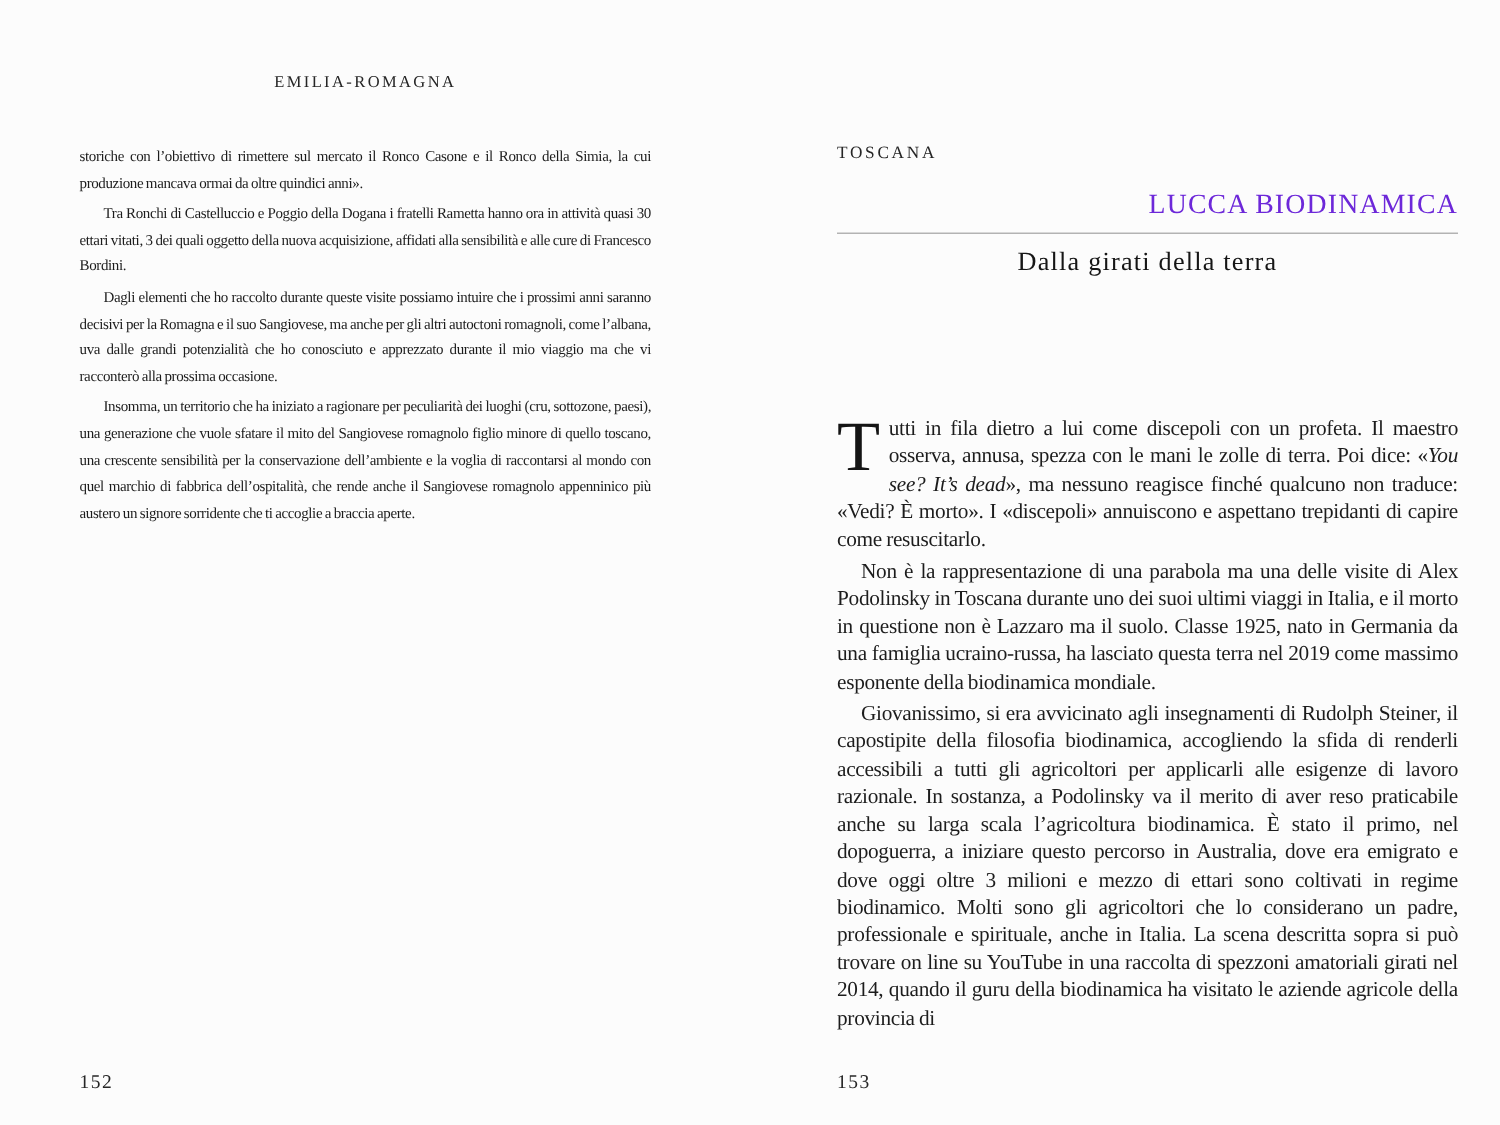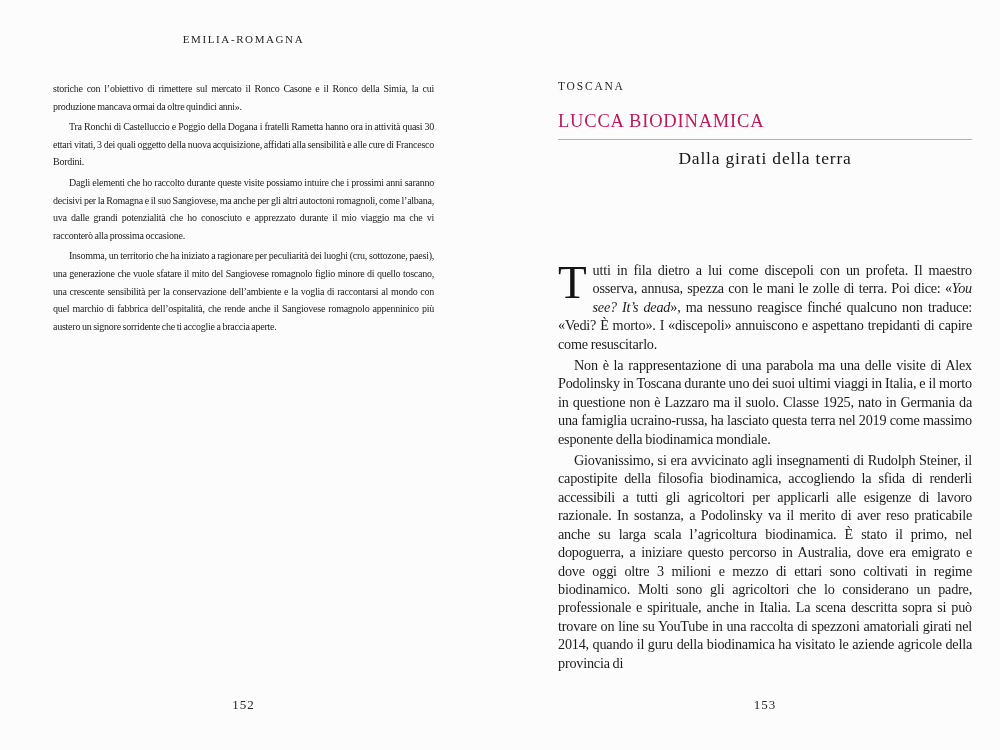--- a/index.html
+++ b/index.html
@@ -11,21 +11,21 @@
   }
   .spread {
     position: relative;
     width: 1000px;
     height: 750px;
     background: #fcfcfc;
     overflow: hidden;
   }
   .page {
     position: absolute;
-    top: 0;
+    top: 16px;
     height: 550px;
   }
   .page.left  { left: 53px;  width: 381px; }
   .page.right { left: 558px; width: 414px; }
 
   .running-header {
     position: absolute;
     top: 33px;
     left: 0; right: 0;
     text-align: center;
@@ -80,25 +80,25 @@
     text-align: left;
     font-size: 11.5px;
     letter-spacing: 1.8px;
     color: #262626;
   }
   .chapter-title {
     position: absolute;
     top: 111px;
     left: 0; right: 0;
     margin: 0;
-    text-align: left;
+    text-align: right;
     font-size: 18.5px;
     font-weight: normal;
     letter-spacing: 0.8px;
-    color: #be185d;
+    color: #6d28d9;
   }
   .title-rule {
     position: absolute;
     top: 139px;
     left: 0; right: 0;
     margin: 0;
     border: none;
     border-top: 1px solid #b3b3b3;
   }
   .chapter-subtitle {
@@ -110,21 +110,20 @@
     font-size: 17.5px;
     font-weight: normal;
     letter-spacing: 0.8px;
     color: #161616;
   }
 
   .page-number {
     position: absolute;
     top: 697px;
     left: 0; right: 0;
-    text-align: center;
     font-size: 13px;
     letter-spacing: 1px;
     color: #262626;
   }
 </style>
 </head>
 <body>
 
 <div class="spread">
 

